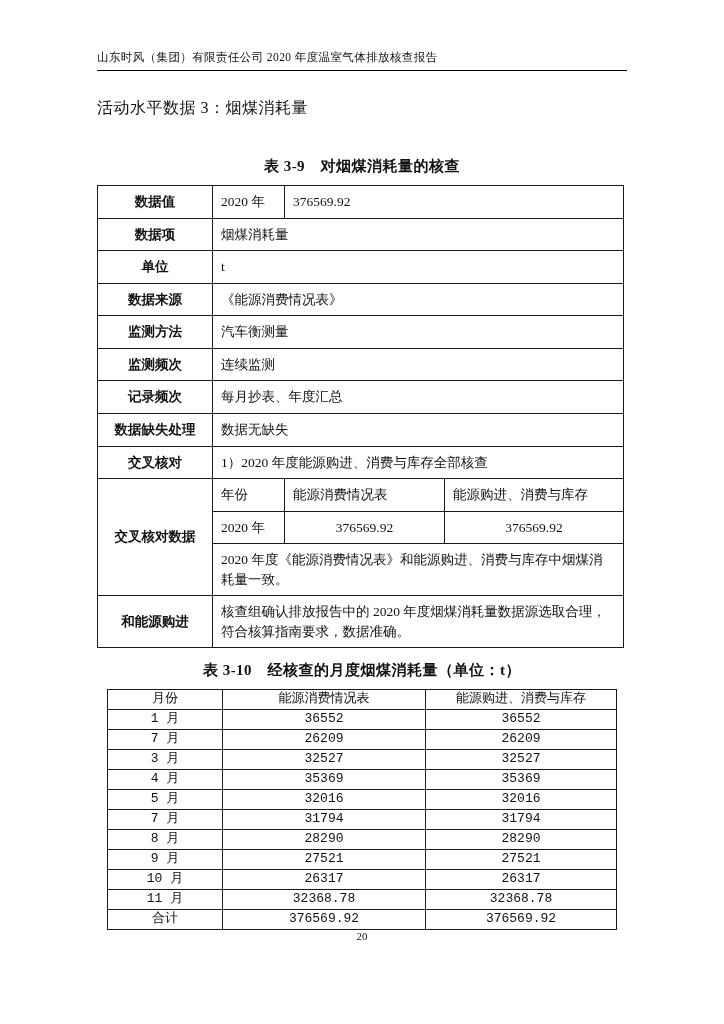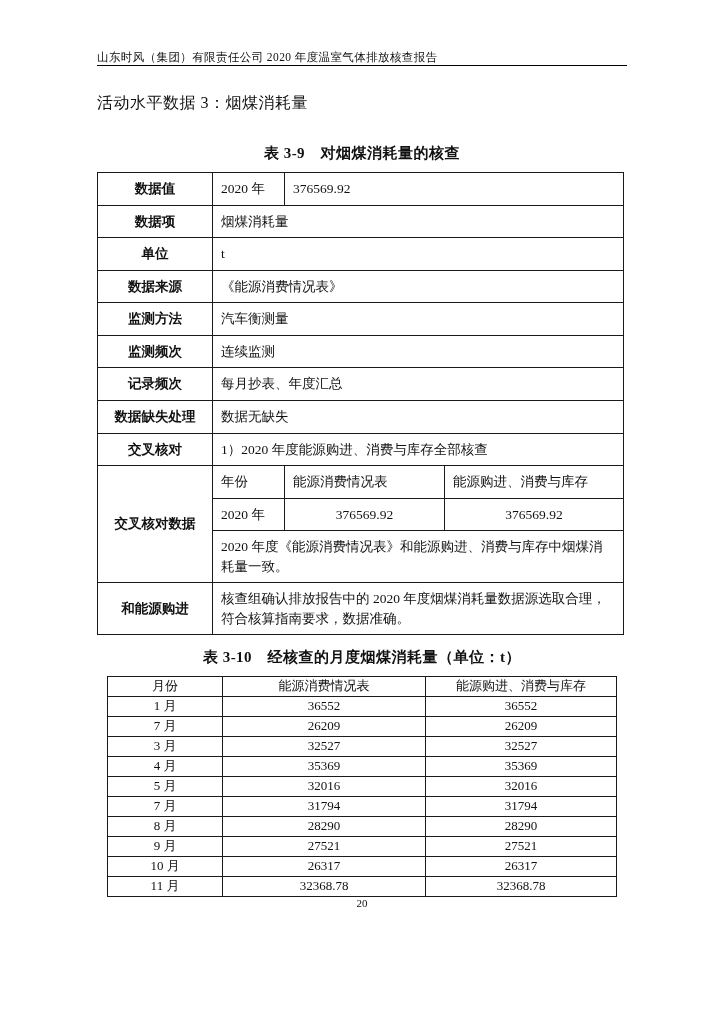--- a/index.html
+++ b/index.html
@@ -11,36 +11,37 @@
     font-family: "Liberation Serif", "DejaVu Serif", serif;
     overflow: hidden;
   }
   .content { width: 530px; margin: 0 auto 0 97px; }
 
   .doc-header {
     padding-top: 50px;
     font-size: 11.5px;
     letter-spacing: 0.4px;
     border-bottom: 1.5px solid #000;
+    padding-bottom: 5px;
   }
 
   .section-title {
     margin-top: 27px;
     font-size: 16px;
     font-weight: normal;
     letter-spacing: 0.5px;
   }
 
   .table-caption {
     text-align: center;
     font-size: 15px;
     font-weight: bold;
     letter-spacing: 0.5px;
   }
-  .caption-1 { margin-top: 30px; }
+  .caption-1 { margin-top: 38px; }
   .caption-2 { margin-top: 13px; }
 
   table { border-collapse: collapse; table-layout: fixed; }
 
   
   table.t39 { width: 527px; margin-top: 9px; font-size: 13.5px; }
   table.t39 td {
     border: 1.5px solid #1a1a1a;
     padding: 6px 8px;
     vertical-align: middle;
@@ -57,20 +58,21 @@
   table.t39 td.num { text-align: center; }
 
   
   table.t310 { width: 510px; margin-top: 9px; margin-left: 10px; font-size: 13px; }
   table.t310 td {
     border: 1.5px solid #1a1a1a;
     text-align: center;
     padding: 1px 4px;
     height: 20px;
     line-height: 1.3;
+    font-family: Liberation Mono, monospace;
   }
 
   .page-number {
     text-align: center;
     font-size: 11px;
   }
 </style>
 </head>
 <body>
 
@@ -207,18 +209,23 @@
     <tr>
           <td>10 月</td>
           <td>26317</td>
           <td>26317</td>
         </tr>
     <tr>
           <td>11 月</td>
           <td>32368.78</td>
           <td>32368.78</td>
         </tr>
+    <tr>
+          <td>合计</td>
+          <td>376569.92</td>
+          <td>376569.92</td>
+        </tr>
   </tbody>
     </table>
 
   <div class="page-number">20</div>
 
 </div>
 
 </body></html>

